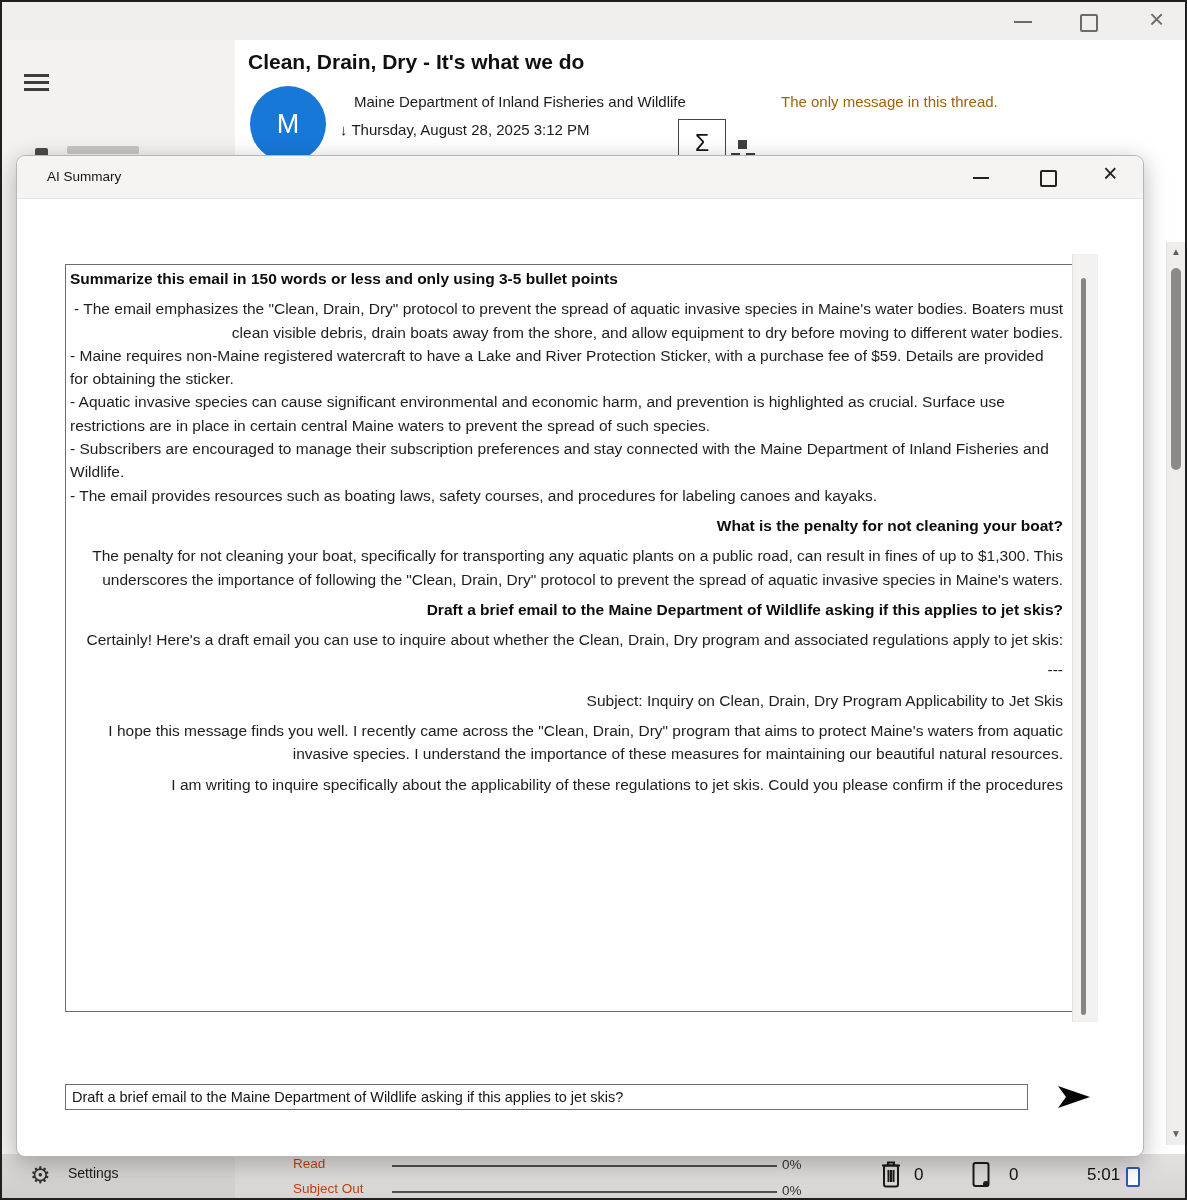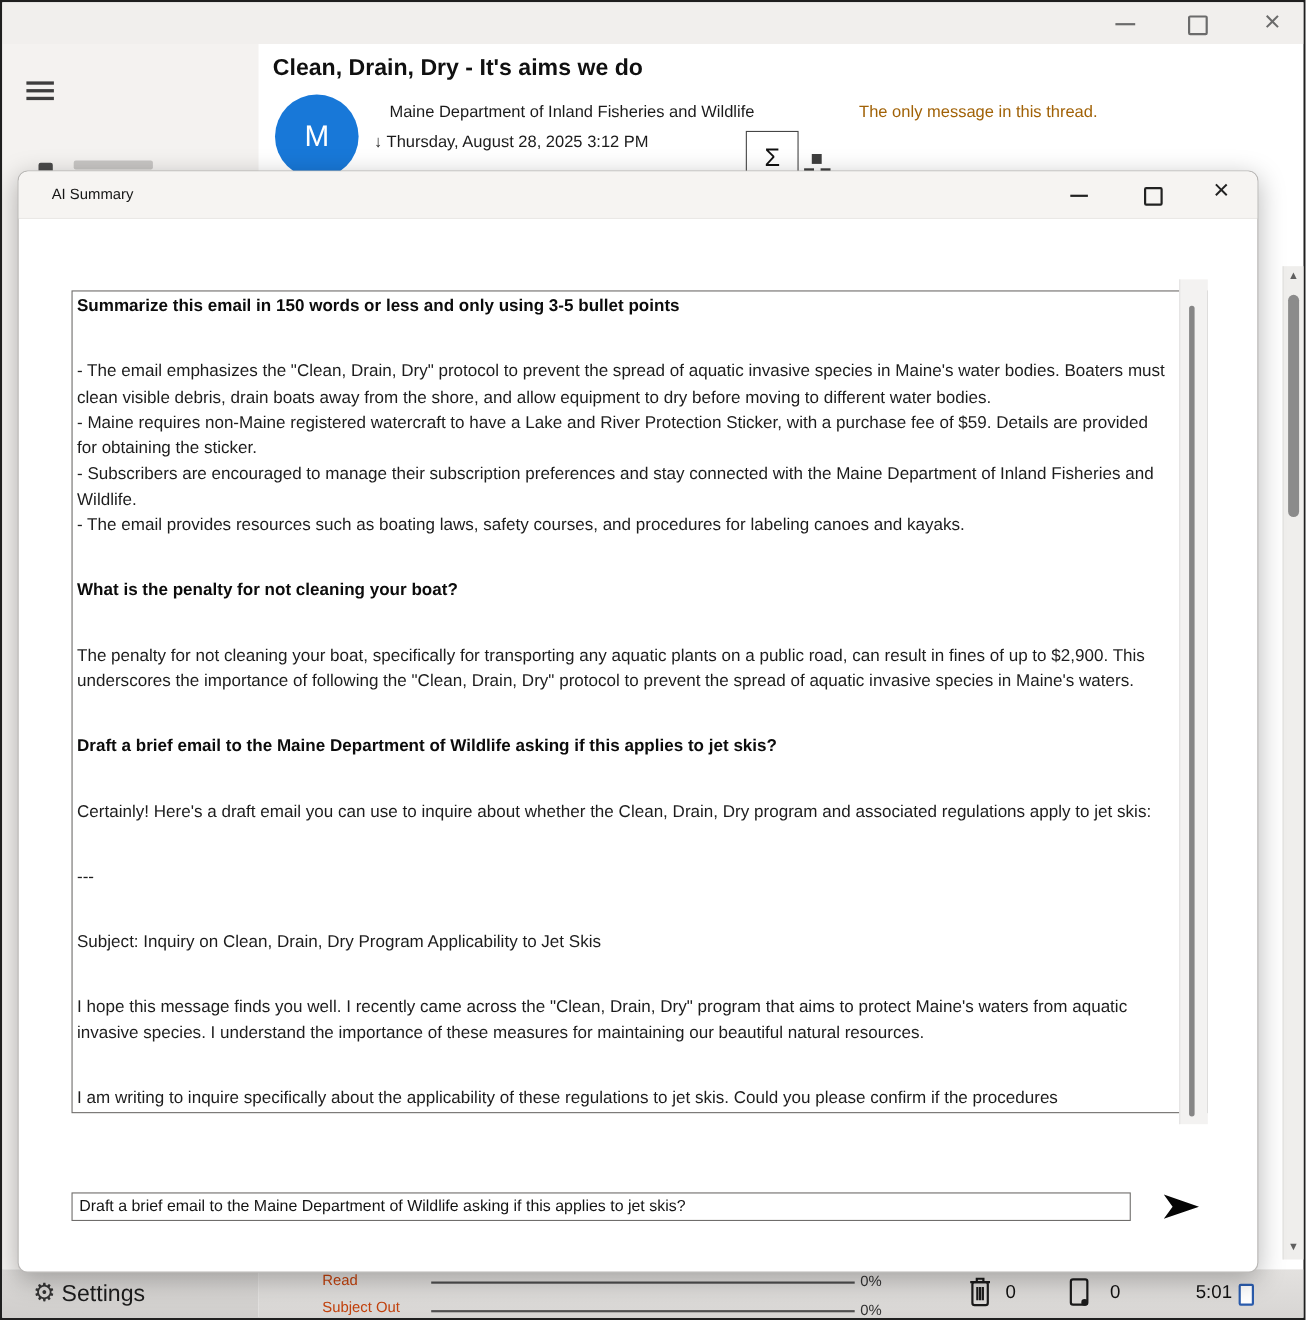--- a/index.html
+++ b/index.html
@@ -31,41 +31,41 @@
   
   .mscroll{left:1164px;top:240px;width:21px;height:903px;background:#efeeec;border-left:1px solid #e2e0de;z-index:2;}
   .mscroll-arrow{font-size:10px;color:#5f5f5f;left:1169px;z-index:3;}
   .mscroll-thumb{left:1169px;top:266px;width:10px;height:202px;background:#8b8b8b;border-radius:5px;z-index:3;}
 
   
   .statusbar{left:0;top:1152px;right:0;height:46px;z-index:3;}
   .status-left{left:0;top:0;width:233px;height:46px;background:linear-gradient(#dcdad8,#cfcdcb);}
   .status-right{left:233px;top:0;right:0;height:46px;background:linear-gradient(#e3e1df,#d7d5d3);}
   .gear{left:28px;top:8px;font-size:23px;color:#333;}
-  .settings-label{left:54px;top:11px;font-size:21px;color:#1c1c1c;}
+  .settings-label{left:66px;top:11px;font-size:14px;color:#1c1c1c;}
   .bar-label{font-size:13.5px;color:#c2410c;}
   .bar-line{width:385px;height:2px;background:#4f4f4f;}
   .bar-val{font-size:13.5px;color:#333;}
   .count{font-size:17px;color:#111;}
   .clock{left:1085px;top:11px;font-size:17px;color:#111;}
   .blue-chip{left:1124px;top:13px;width:10px;height:16px;border:2px solid #2b5cad;border-radius:2px;background:#fff;}
 
   
   .dialog{left:14px;top:153px;width:1126px;height:1000px;background:#fff;border:1px solid #b8b6b4;
     border-radius:9px;box-shadow:0 6px 24px rgba(0,0,0,0.28);z-index:10;}
   .dlg-titlebar{left:0;top:0;right:0;height:42px;background:#f6f4f2;border-bottom:1px solid #e8e6e4;
     border-radius:9px 9px 0 0;}
   .dlg-title{left:30px;top:13px;font-size:13.5px;color:#161616;}
   .dlg-min{left:956px;top:21px;width:16px;height:2px;background:#222;}
   .dlg-max{left:1023px;top:14px;width:13px;height:13px;border:2px solid #222;border-radius:2px;}
   .dlg-close{left:1086px;top:5px;font-size:25px;color:#222;line-height:25px;}
   .summary-box{left:48px;top:108px;width:1033px;height:748px;border:1px solid #6f6d6b;box-sizing:border-box;
     padding:2px 34px 2px 4px;font-size:15.5px;line-height:23.3px;color:#1d1d1d;overflow:hidden;background:#fff;}
   .summary-box p{margin:0;}
-  .summary-box p.gap{margin-top:36px;}
+  .summary-box p.gap{margin-top:7px;text-align:right;}
   .summary-box p.bold{font-weight:700;color:#0c0c0c;}
   .ta-track{left:1055px;top:98px;width:25px;height:768px;background:#f3f2f1;border-left:1px solid #e3e2e1;}
   .ta-thumb{left:1064px;top:122px;width:5px;height:737px;background:#868686;border-radius:3px;}
   .prompt-input{left:48px;top:928px;width:963px;height:26px;border:1px solid #6f6d6b;box-sizing:border-box;
     font-family:"Liberation Sans",sans-serif;font-size:14.5px;color:#141414;padding:1px 6px;background:#fff;}
   .send-btn{left:1040px;top:929px;width:34px;height:24px;cursor:pointer;}
 </style>
 </head>
 <body>
 
@@ -79,21 +79,21 @@
 
   <div class="abs sidebar"></div>
   <div class="abs hamburger" style="left:22px;top:72px;z-index:2;">
     <div></div>
       <div></div>
       <div></div>
   </div>
   <div class="abs partial-dark"></div>
   <div class="abs partial-chip"></div>
 
-  <div class="abs subject">Clean, Drain, Dry - It's aims we do</div>
+  <div class="abs subject">Clean, Drain, Dry - It's what we do</div>
   <div class="abs avatar">M</div>
   <div class="abs sender">Maine Department of Inland Fisheries and Wildlife</div>
   <div class="abs dateline">
     <span>↓</span>
     <span>Thursday, August 28, 2025 3:12 PM</span>
   </div>
   <div class="abs threadnote">The only message in this thread.</div>
   <div class="abs sigma-btn">
     <span>Σ</span>
   </div>
@@ -141,24 +141,25 @@
     <div class="abs dlg-titlebar"></div>
     <div class="abs dlg-title">AI Summary</div>
     <div class="abs dlg-min"></div>
     <div class="abs dlg-max"></div>
     <div class="abs dlg-close">×</div>
 
     <div class="abs summary-box">
         <p class="bold ">Summarize this email in 150 words or less and only using 3-5 bullet points</p>
         <p class="gap">- The email emphasizes the "Clean, Drain, Dry" protocol to prevent the spread of aquatic invasive species in Maine's water bodies. Boaters must clean visible debris, drain boats away from the shore, and allow equipment to dry before moving to different water bodies.</p>
         <p class="">- Maine requires non-Maine registered watercraft to have a Lake and River Protection Sticker, with a purchase fee of $59. Details are provided for obtaining the sticker.</p>
+        <p class="">- Aquatic invasive species can cause significant environmental and economic harm, and prevention is highlighted as crucial. Surface use restrictions are in place in certain central Maine waters to prevent the spread of such species.</p>
         <p class="">- Subscribers are encouraged to manage their subscription preferences and stay connected with the Maine Department of Inland Fisheries and Wildlife.</p>
         <p class="">- The email provides resources such as boating laws, safety courses, and procedures for labeling canoes and kayaks.</p>
         <p class="bold gap">What is the penalty for not cleaning your boat?</p>
-        <p class="gap">The penalty for not cleaning your boat, specifically for transporting any aquatic plants on a public road, can result in fines of up to $2,900. This underscores the importance of following the "Clean, Drain, Dry" protocol to prevent the spread of aquatic invasive species in Maine's waters.</p>
+        <p class="gap">The penalty for not cleaning your boat, specifically for transporting any aquatic plants on a public road, can result in fines of up to $1,300. This underscores the importance of following the "Clean, Drain, Dry" protocol to prevent the spread of aquatic invasive species in Maine's waters.</p>
         <p class="bold gap">Draft a brief email to the Maine Department of Wildlife asking if this applies to jet skis?</p>
         <p class="gap">Certainly! Here's a draft email you can use to inquire about whether the Clean, Drain, Dry program and associated regulations apply to jet skis:</p>
         <p class="gap">---</p>
         <p class="gap">Subject: Inquiry on Clean, Drain, Dry Program Applicability to Jet Skis</p>
         <p class="gap">I hope this message finds you well. I recently came across the "Clean, Drain, Dry" program that aims to protect Maine's waters from aquatic invasive species. I understand the importance of these measures for maintaining our beautiful natural resources.</p>
         <p class="gap">I am writing to inquire specifically about the applicability of these regulations to jet skis. Could you please confirm if the procedures</p>
       </div>
     <div class="abs ta-track"></div>
     <div class="abs ta-thumb"></div>
 

